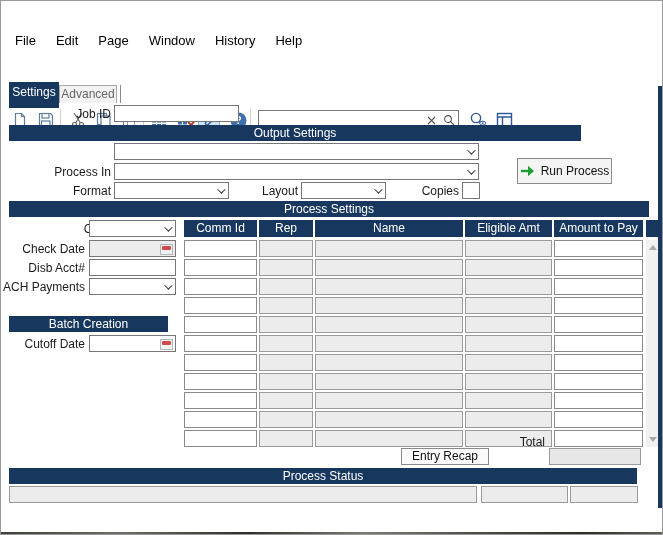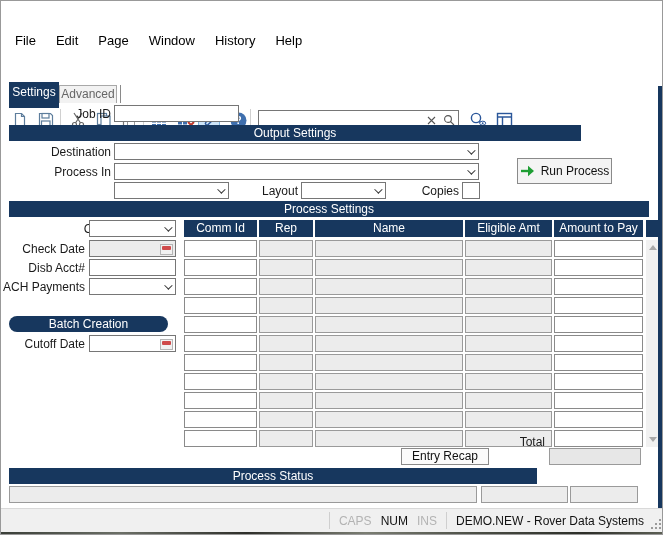--- a/index.html
+++ b/index.html
@@ -203,26 +203,26 @@
 
   <div class="tab-settings">Settings</div>
   <div class="tab-advanced">Advanced</div>
   <div class="tab-tail"></div>
 
   <div class="lbl" style="left:0;top:105px;width:110px;">Job ID</div>
   <input class="inp" style="left: 113px; top: 104px; width: 125px;" value="">
 
   <div class="secbar" style="left:8px;top:124px;width:572px;">Output Settings</div>
 
-  <div class="lbl" style="left:0;top:143px;width:110px;">Destination</div>
   <div class="combo" style="left:113px;top:142px;width:365px;"><span></span><i class="chev"></i></div>
 
   <div class="lbl" style="left:0;top:163px;width:110px;padding-left:19px;">Process In</div>
   <div class="combo" style="left:113px;top:162px;width:365px;"><span></span><i class="chev"></i></div>
 
+  <div class="lbl" style="left:0;top:182px;width:110px;">Format</div>
   <div class="combo" style="left:113px;top:181px;width:115px;"><span></span><i class="chev"></i></div>
 
   <div class="lbl" style="left:240px;top:182px;width:57px;">Layout</div>
   <div class="combo" style="left:300px;top:181px;width:85px;"><span></span><i class="chev"></i></div>
 
   <div class="lbl" style="left:400px;top:182px;width:58px;text-align:right;">Copies</div>
   <input class="inp" style="left: 461px; top: 181px; width: 18px; padding: 0px 1px;" value="">
 
   <button class="run-btn">
     <svg width="15" height="12" viewBox="0 0 15 12">
@@ -239,21 +239,21 @@
 
   <div class="lbl" style="left:0;top:240px;width:84px;">Check Date</div>
   <div class="combo" style="left:88px;top:239px;width:87px;background:#ececec;"><span></span><i class="cal"></i></div>
 
   <div class="lbl" style="left:0;top:259px;width:84px;">Disb Acct#</div>
   <input class="inp" style="left: 88px; top: 258px; width: 87px;" value="">
 
   <div class="lbl" style="left:0;top:278px;width:84px;">ACH Payments</div>
   <div class="combo" style="left:88px;top:277px;width:87px;"><span></span><i class="chev"></i></div>
 
-  <div class="secbar" style="left:8px;top:315px;width:159px;border-radius:8px;">Batch Creation</div>
+  <div class="secbar" style="left:8px;top:315px;width:159px;">Batch Creation</div>
   <div class="lbl" style="left:0;top:335px;width:84px;">Cutoff Date</div>
   <div class="combo" style="left:88px;top:334px;width:87px;"><span></span><i class="cal"></i></div>
 
   <div class="grid">
       <div class="hcell" style="left: 0px; width: 73px;">Comm Id</div>
       <div class="hcell" style="left: 75px; width: 54px;">Rep</div>
       <div class="hcell" style="left: 131px; width: 148px;">Name</div>
       <div class="hcell" style="left: 281px; width: 87px;">Eligible Amt</div>
       <div class="hcell" style="left: 370px; width: 89px;">Amount to Pay</div>
       <div class="cell" style="left: 0px; top: 20px; width: 73px;"></div>
@@ -316,36 +316,20 @@
   <div class="vscroll">
     <i class="varrow va-up"></i>
     <i class="varrow va-dn"></i>
   </div>
   <div class="right-edge"></div>
 
   <button class="entry-btn">Entry Recap</button>
   <div class="lbl" style="left:495px;top:433px;width:49px;">Total</div>
   <div class="total-field"><span></span></div>
 
-  <div class="secbar" style="left:8px;top:467px;width:528px;">Process Status</div>
+  <div class="secbar" style="left:8px;top:467px;width:628px;">Process Status</div>
   <div class="ps-field" style="left:8px;width:468px;"></div>
   <div class="ps-field" style="left:480px;width:87px;"></div>
   <div class="ps-field" style="left:569px;width:68px;"></div>
 
-  <div class="statusbar">
-    <span class="sb-sep"></span>
-    <span class="sb-dim">CAPS</span>
-    <span class="sb-on">NUM</span>
-    <span class="sb-dim">INS</span>
-    <span class="sb-sep"></span>
-    <span class="sb-on">DEMO.NEW - Rover Data Systems</span>
-    <span class="grip">
-      <i style="right:0;bottom:0;left:8px;top:8px;"></i>
-        <i style="left:8px;top:4px;"></i>
-        <i style="left:4px;top:8px;"></i>
-        <i style="left:8px;top:0;"></i>
-        <i style="left:0;top:8px;"></i>
-        <i style="left:4px;top:4px;"></i>
-    </span>
-  </div>
 
   <div class="desktop-strip"></div>
 </div>
 
 </body></html>

